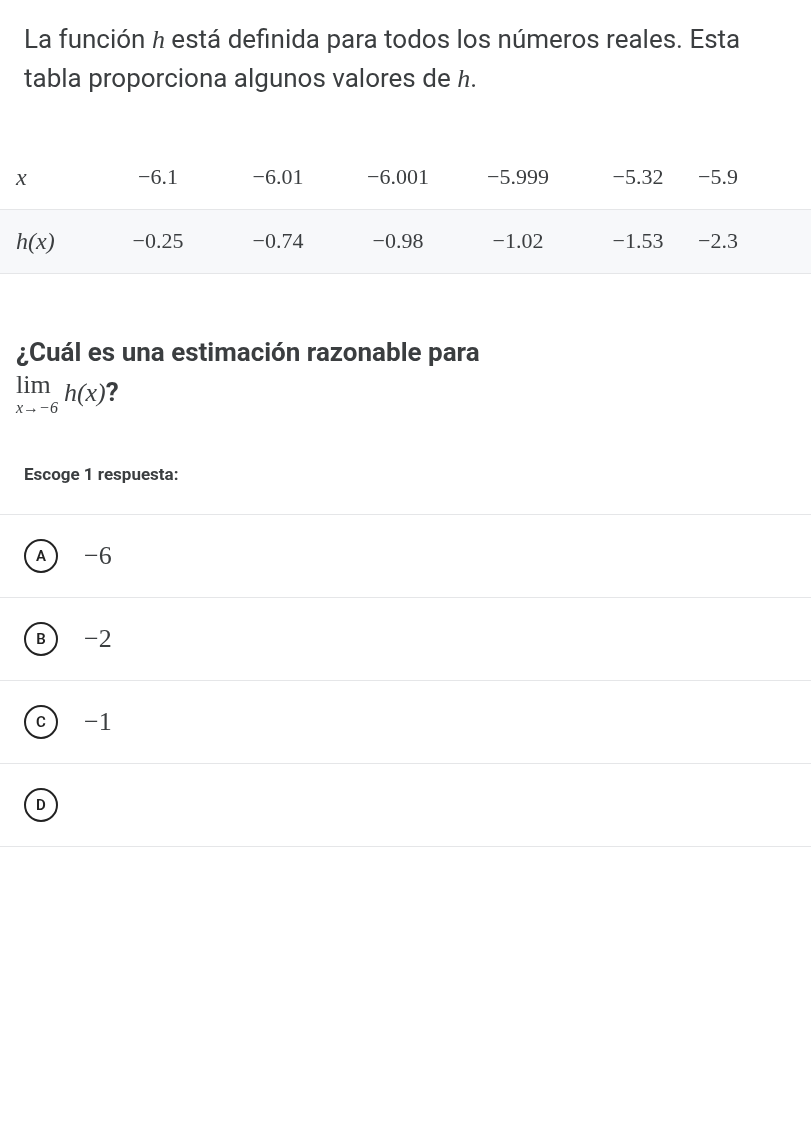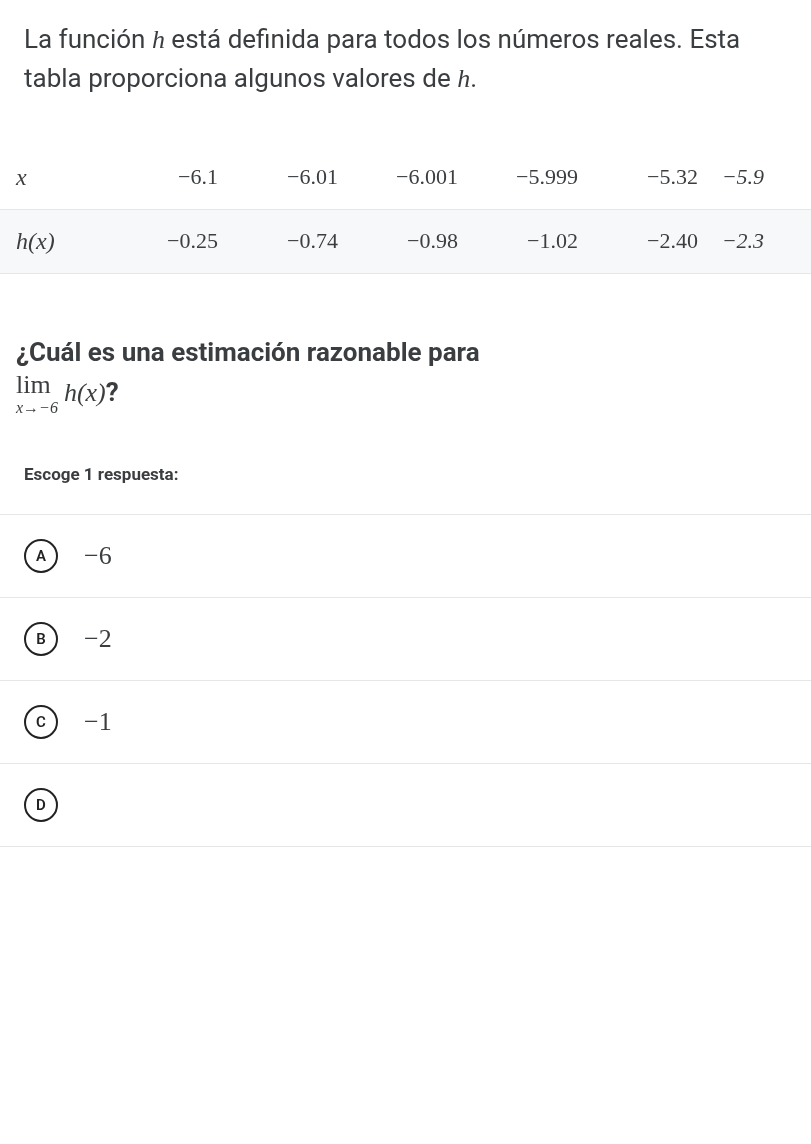--- a/index.html
+++ b/index.html
@@ -35,25 +35,25 @@
     font-family: "Times New Roman", serif;
     font-style: italic;
     font-size: 24px;
     color: #3b3e40;
     flex-shrink: 0;
   }
   .cell {
     width: 120px;
     font-family: "Times New Roman", serif;
     font-size: 22px;
-    text-align: right;
+    text-align: center;
     color: #3b3e40;
     flex-shrink: 0;
   }
-  .cell.last { width: 70px; text-align: right; padding-right: 4px; font-style: italic; }
+  .cell.last { width: 70px; text-align: left; padding-right: 4px; }
   .question {
     font-size: 26px;
     font-weight: 700;
     line-height: 1.45;
     padding: 0 16px;
     margin-top: 60px;
     color: #3b3e40;
   }
   .lim-block {
     display: inline-block;
@@ -128,21 +128,21 @@
       <div class="cell">−5.999</div>
       <div class="cell">−5.32</div>
       <div class="cell last">−5.9</div>
     </div>
     <div class="row row1">
       <div class="cell-head">h(x)</div>
       <div class="cell">−0.25</div>
       <div class="cell">−0.74</div>
       <div class="cell">−0.98</div>
       <div class="cell">−1.02</div>
-      <div class="cell">−2.40</div>
+      <div class="cell">−1.53</div>
       <div class="cell last">−2.3</div>
     </div>
   </div>
 
   <div class="question">
     <span>¿Cuál es una estimación razonable para</span><br>
     <span class="lim-block">
       <div class="lim-top">lim</div>
       <div class="lim-bot">x→−6</div>
     </span><span class="hx">h(x)</span><span class="qmark">?</span>

